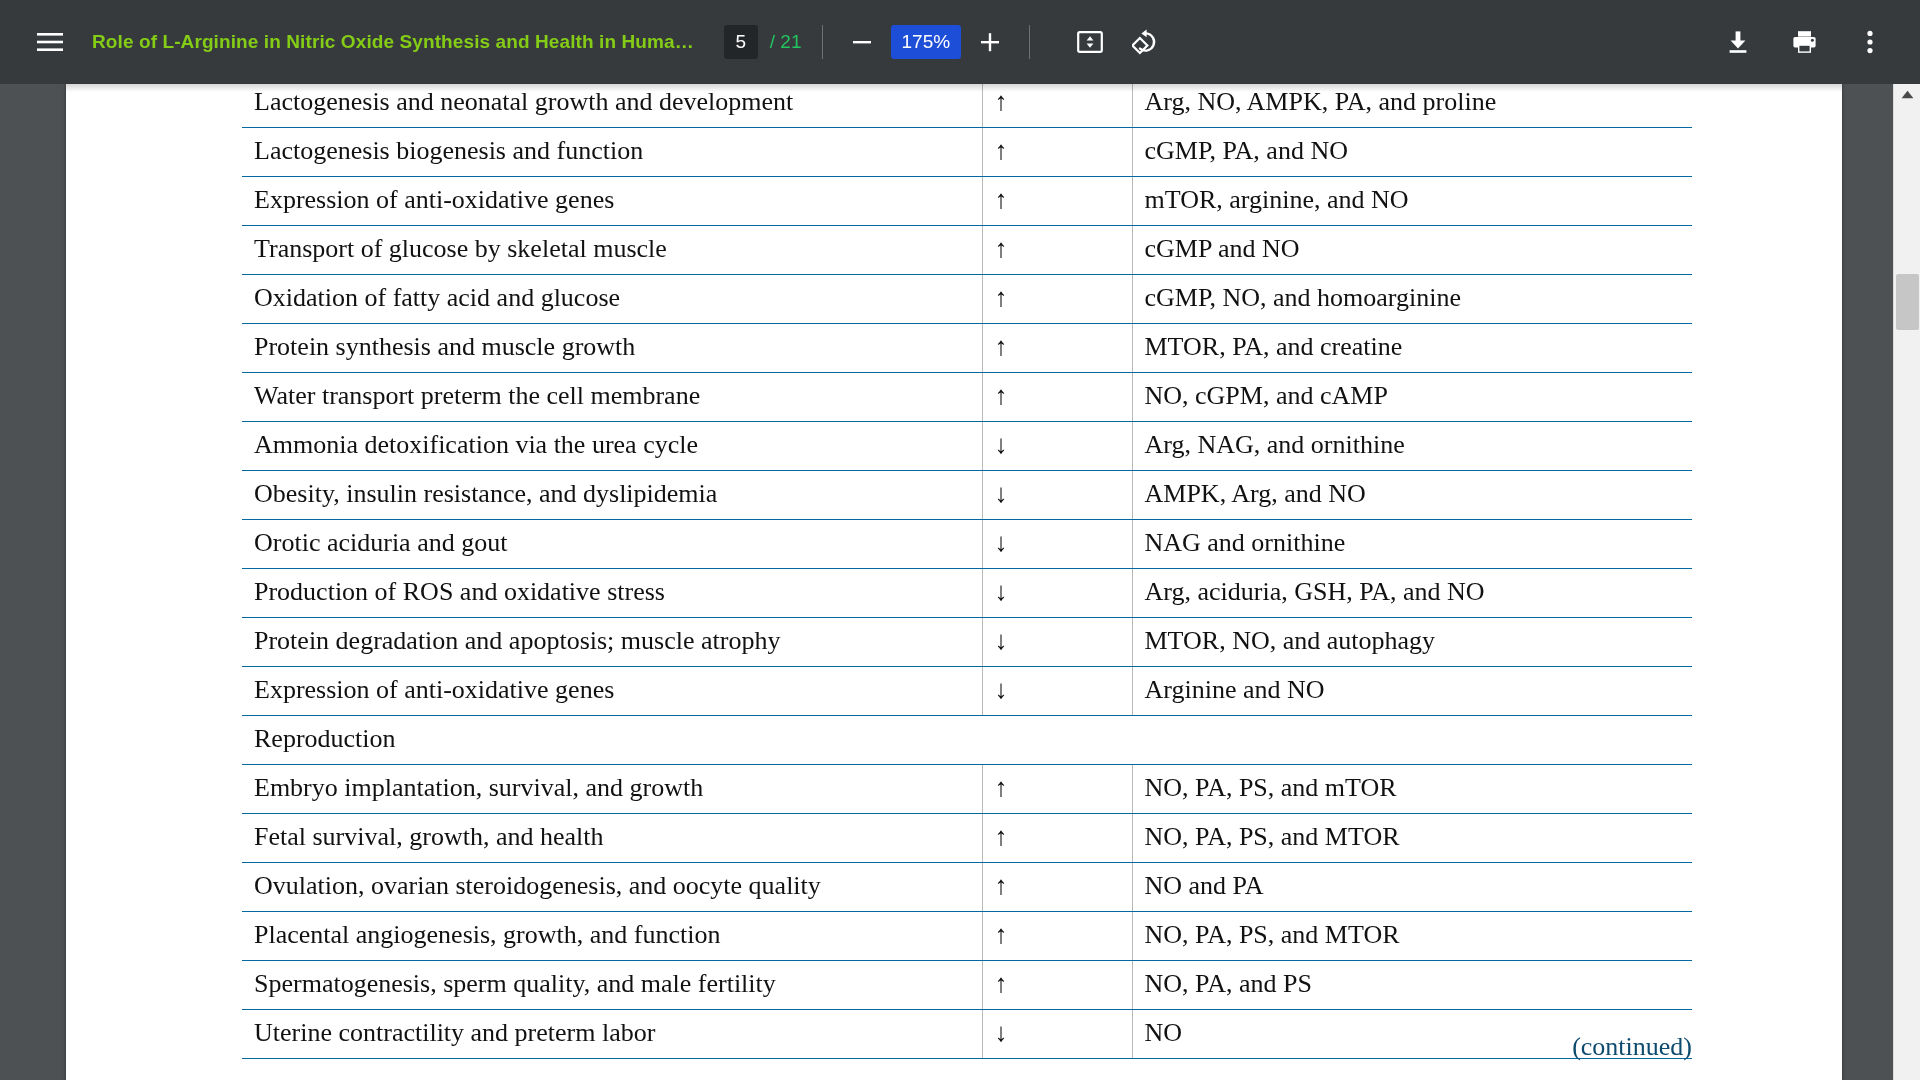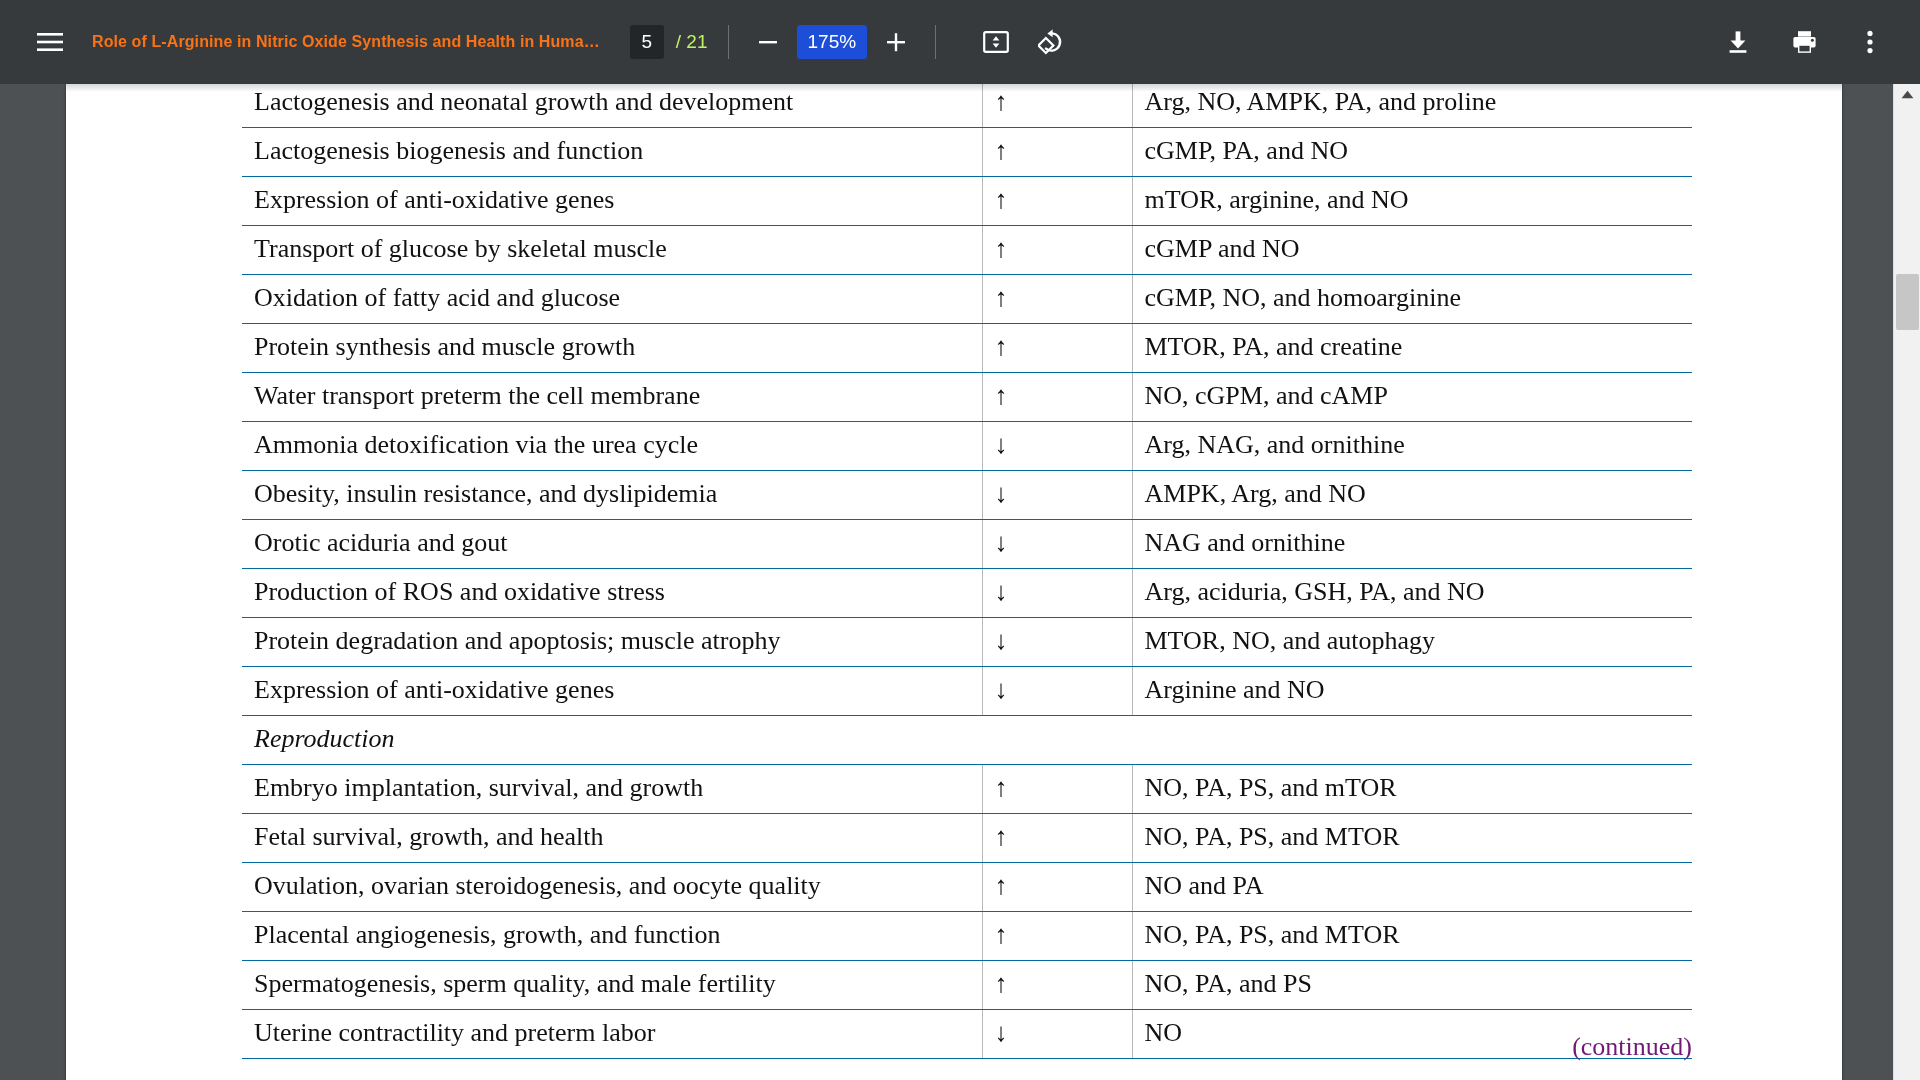--- a/index.html
+++ b/index.html
@@ -26,23 +26,23 @@
     display: flex; align-items: center; justify-content: center;
     border-radius: 50%;
     flex: 0 0 auto;
   }
   .tb-icon-btn svg { display:block; }
 
   #menu-btn { margin-left: 28px; }
 
   #doc-title {
     margin-left: 20px;
-    font-size: 16px;
+    font-size: 19px;
     font-weight: bold;
-    color: #f97316;
+    color: #84cc16;
     white-space: nowrap;
     letter-spacing: .1px;
   }
 
   #page-group {
     display: flex; align-items: center;
     margin-left: 30px;
     font-size: 19px;
     color: #e8e8e8;
   }
@@ -50,21 +50,21 @@
     background: #232629;
     border-radius: 3px;
     min-width: 34px;
     height: 34px;
     line-height: 34px;
     text-align: center;
     padding: 0 8px;
     font-size: 19px;
     color: #ffffff;
   }
-  #page-sep { margin-left: 12px; font-size: 19px; color:#bef264; }
+  #page-sep { margin-left: 12px; font-size: 19px; color:#22c55e; }
 
   .tb-divider {
     width: 1px; height: 34px;
     background: #6d7174;
     margin: 0 20px;
     flex: 0 0 auto;
   }
 
   #zoom-group { display:flex; align-items:center; }
   #zoom-out, #zoom-in {
@@ -131,33 +131,32 @@
   }
   td.col-fn   { width: 740px; }
   td.col-dir  { width: 150px; text-align: left; padding-left: 18px; font-size: 27px;
                 border-left: 1px solid #b9b9b9; border-right: 1px solid #b9b9b9; }
   td.col-med  { width: 560px; padding-left: 16px; }
 
   tr.section-row td {
     border-left: none; border-right: none;
   }
   td.section-label {
-    font-style: italic;
     font-size: 26px;
   }
 
   #continued {
     position: absolute;
     left: 176px;
     top: 948px;
     width: 1450px;
     text-align: right;
     font-family: "Liberation Serif", serif;
     font-size: 26px;
-    color: #701a75;
+    color: #0c4a6e;
   }
 
   
   #scrollbar {
     position: absolute;
     right: 0; top: 84px;
     width: 27px; height: 996px;
     background: #f1f1f1;
     border-left: 1px solid #dcdcdc;
     z-index: 15;

